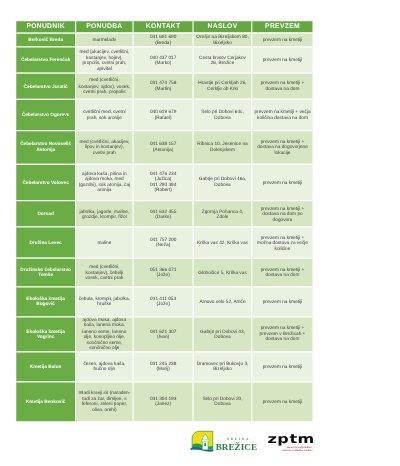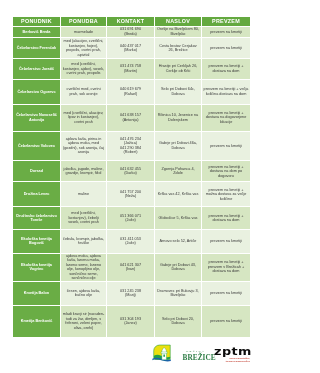--- a/index.html
+++ b/index.html
@@ -26,21 +26,21 @@
   tbody tr:nth-child(9){height:22.5px}
   tbody tr:nth-child(10){height:23.7px}
   tbody tr:nth-child(11){height:28.0px}
   tbody tr:nth-child(12){height:24.2px}
   tbody tr:nth-child(13){height:31.8px}
   .footer{position:absolute;left:0;top:342px;width:264px;height:28px;}
   .logo-brezice{position:absolute;left:152px;top:1px;display:flex;align-items:flex-end;}
   .crest{width:19px;height:20px;display:block}
   .brz-txt{margin-left:1.5px;margin-bottom:1.5px;}
   .brz-obcina{font-family:"Liberation Serif",serif;font-size:2.7px;font-weight:bold;letter-spacing:1.35px;color:#4d9161;line-height:1;text-align:center;margin-bottom:1.1px;padding-left:3px}
-  .brz-main{font-family:"Liberation Serif",serif;font-size:7.3px;font-weight:bold;color:#2e7d46;line-height:0.86;letter-spacing:0.05px;padding-left:10px;}
+  .brz-main{font-family:"Liberation Serif",serif;font-size:7.3px;font-weight:bold;color:#2e7d46;line-height:0.86;letter-spacing:0.05px;}
   .logo-zptm{position:absolute;left:214px;top:5.5px;}
   .zptm-main{font-family:"DejaVu Sans",sans-serif;font-size:10px;font-weight:bold;color:#0d0d0d;line-height:0.88;letter-spacing:0.35px;transform:scaleX(1.28);transform-origin:left top;height:9.5px;}
   .zptm-sub{font-family:"Liberation Sans",sans-serif;font-size:1.85px;font-weight:bold;color:#c0392b;line-height:1.5;letter-spacing:0.04px;margin-top:0.2px;width:36px;text-align:right;}
 </style>
 </head>
 <body>
 
 <div class="page">
   <table class="tbl">
     <thead>

